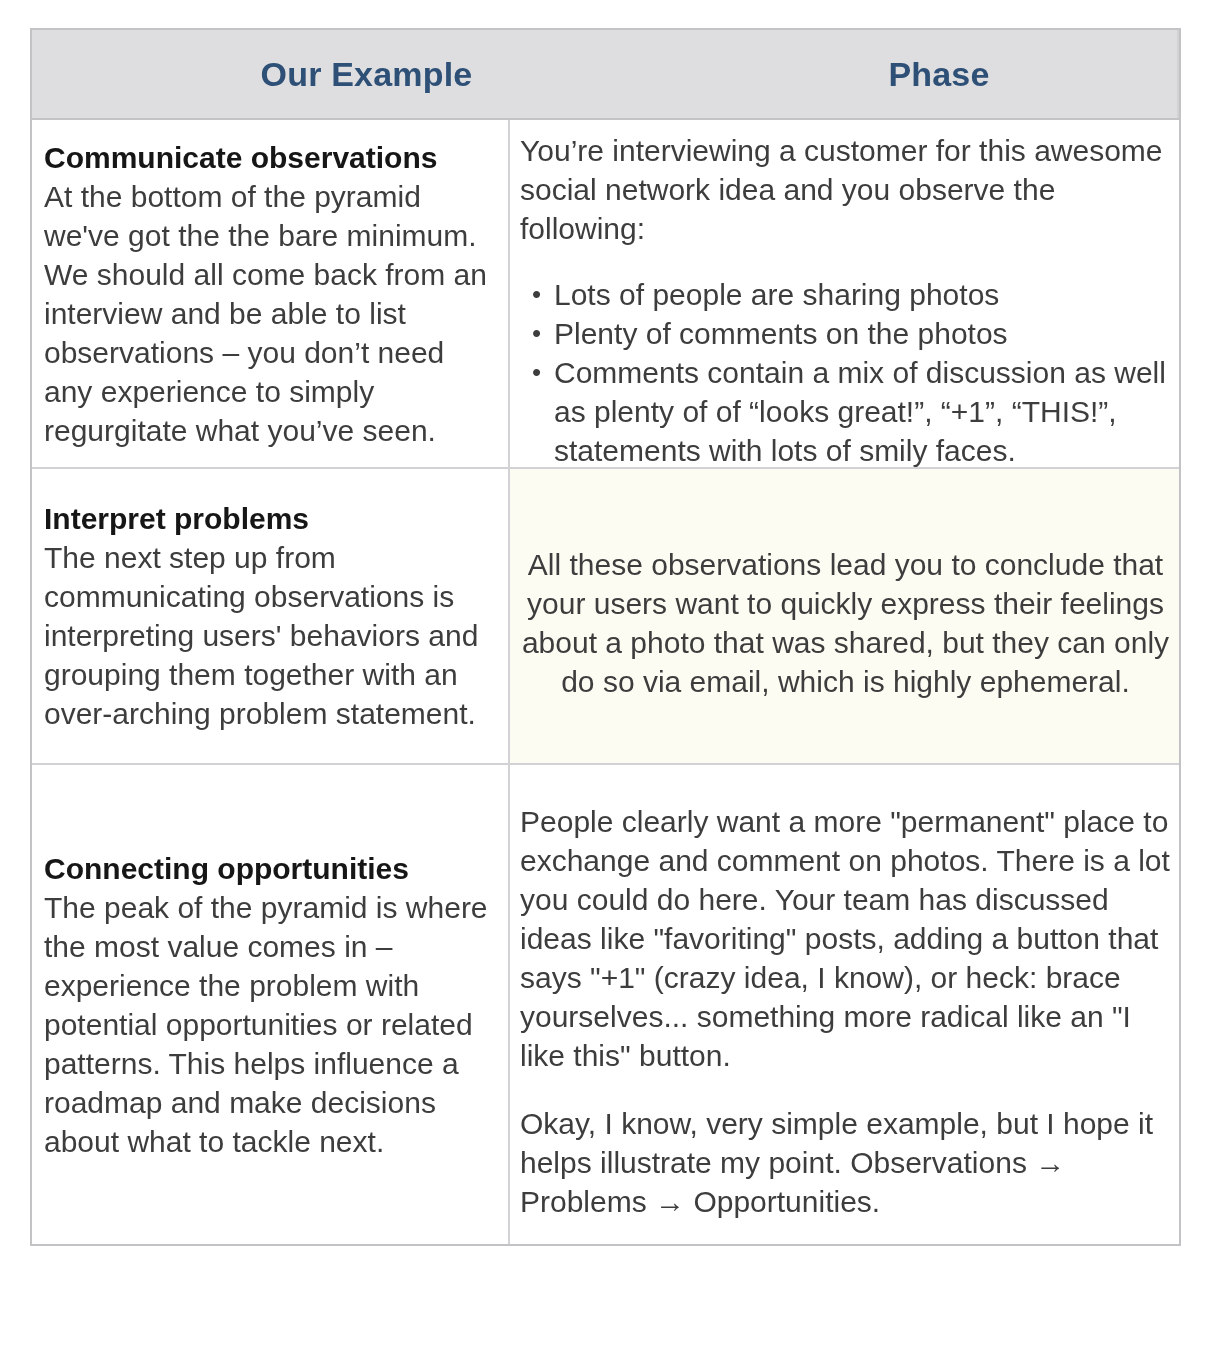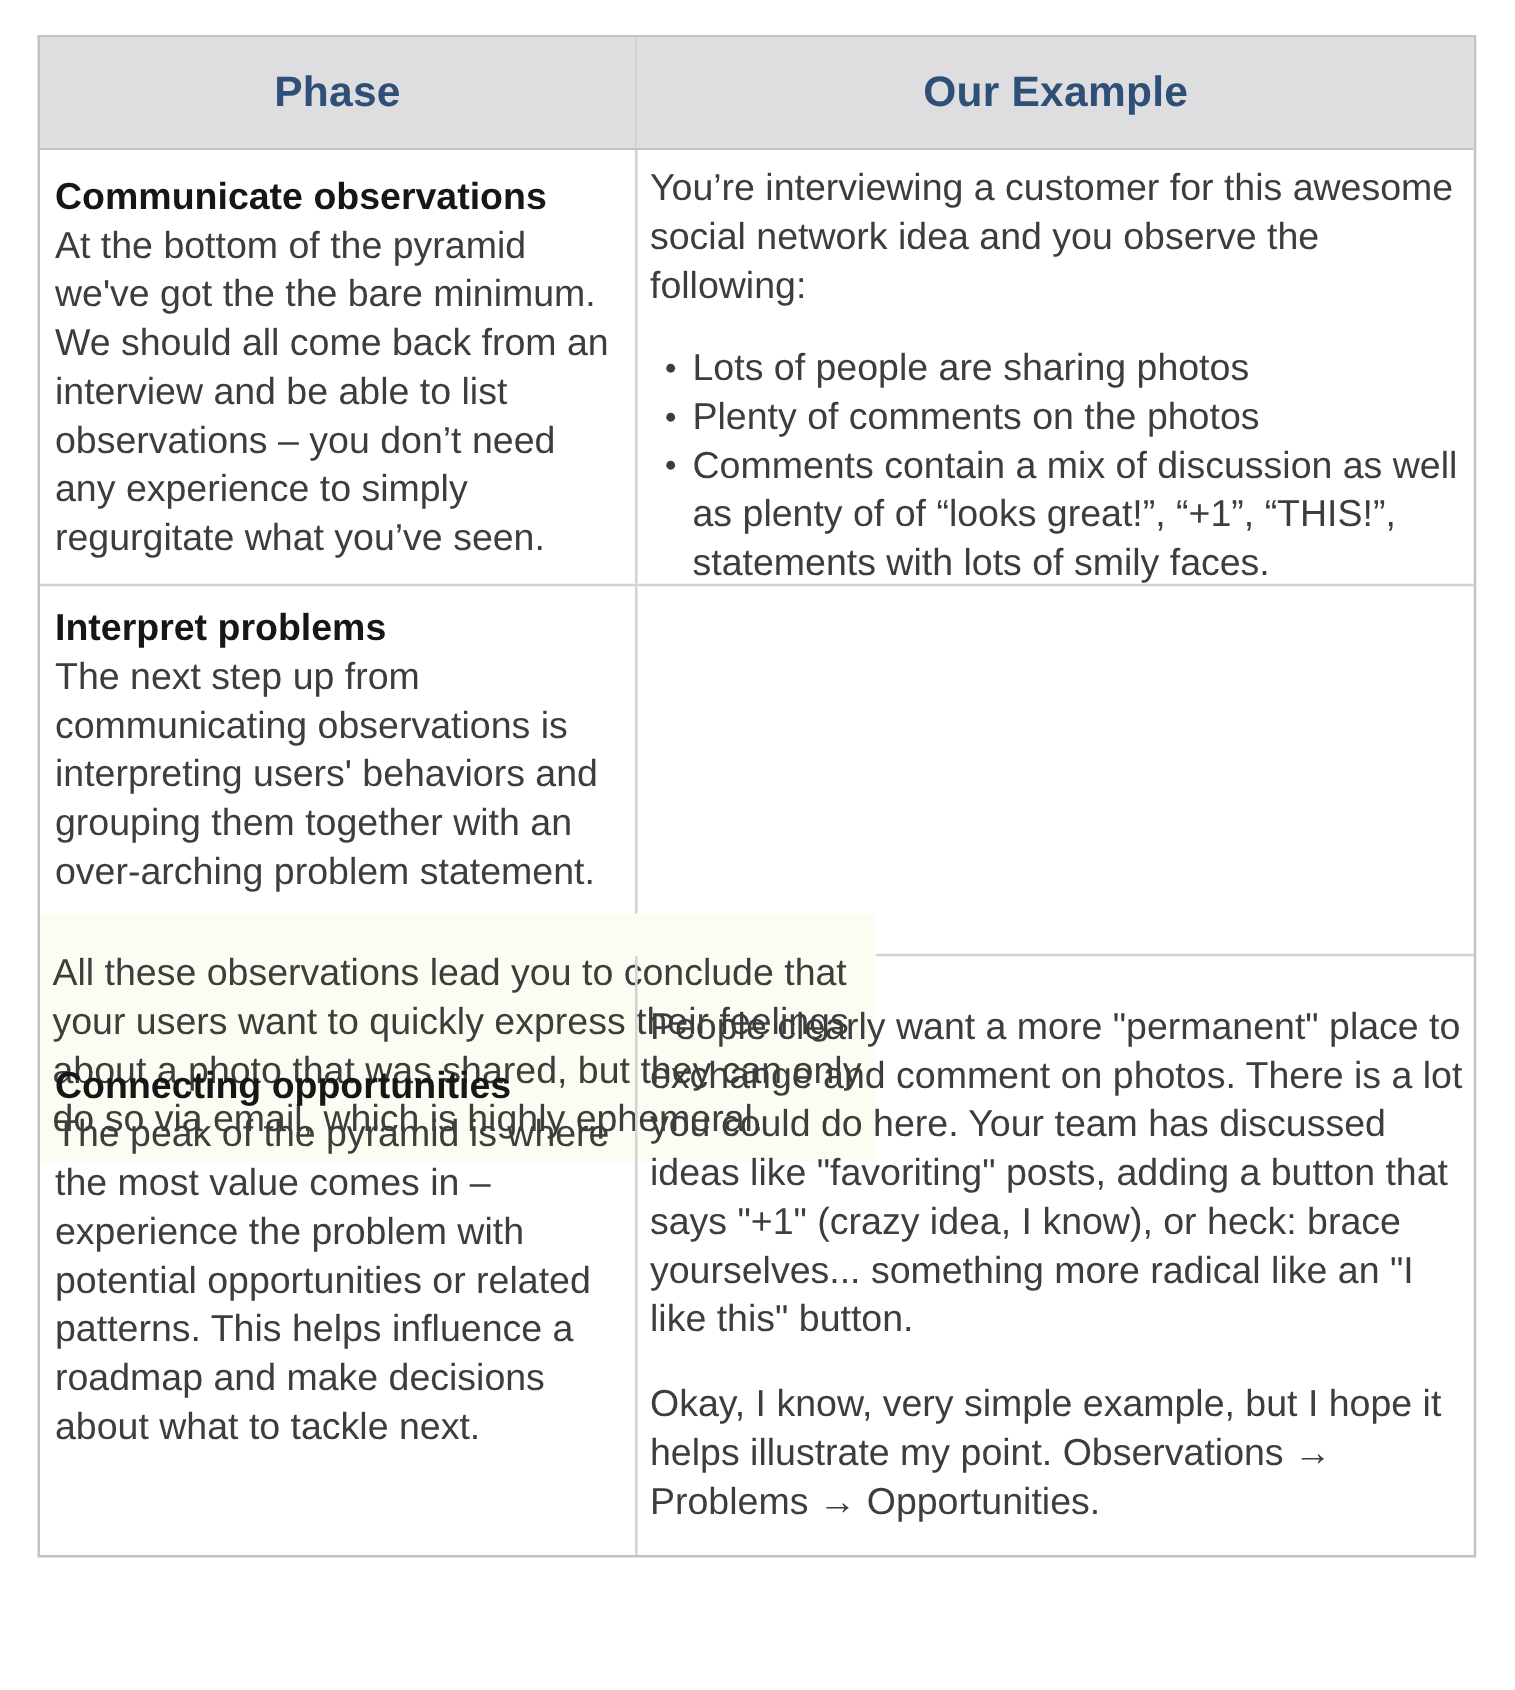--- a/index.html
+++ b/index.html
@@ -36,44 +36,44 @@
     letter-spacing:0.2px;
   }
   .cell{
     display:flex;flex-direction:column;justify-content:center;
     font-size:30px;line-height:39px;
   }
   .cell.col1{width:478px;border-right:2px solid var(--border-inner);padding:14px 10px 14px 12px;}
   .cell.col2{width:669px;padding:28px 8px 14px 10px;}
   .thead .cell{padding:0;height:88px;}
   .row1{height:349px;border-bottom:2px solid var(--border-inner);}
-  .row2{height:296px;border-bottom:2px solid var(--border-inner);flex-direction:column;}
+  .row2{height:296px;border-bottom:2px solid var(--border-inner);}
   .row3{height:479px;}
-  .row2 .cell.col2{background:var(--tinted-cell-bg);}
+  .row2 .cell.col2{background:var(--tinted-cell-bg);text-align:center;}
   .phase-title{font-weight:bold;color:var(--title-text);}
   .bullet-list{margin-top:27px;}
   .bullet{display:flex;align-items:flex-start;}
   .bullet-marker{
     width:34px;flex:0 0 34px;text-align:left;
     padding-left:12px;font-size:26px;line-height:39px;color:var(--body-text);
   }
   .bullet-text{flex:1;}
   .para + .para{margin-top:29px;}
 </style>
 </head>
 <body>
 
 <div class="doc-table">
 
   <div class="tr thead">
+    <div class="cell col2">
+      <span class="th-label">Our Example</span>
+    </div>
     <div class="cell col1">
       <span class="th-label">Phase</span>
-    </div>
-    <div class="cell col2">
-      <span class="th-label">Our Example</span>
     </div>
   </div>
 
   <div class="tr row1">
     <div class="cell col1">
       <div>
         <div class="phase-title">Communicate observations</div>
         <div class="phase-body">At the bottom of the pyramid we've got the the bare minimum. We should all come back from an interview and be able to list observations – you don’t need any experience to simply regurgitate what you’ve seen.</div>
       </div>
     </div>

